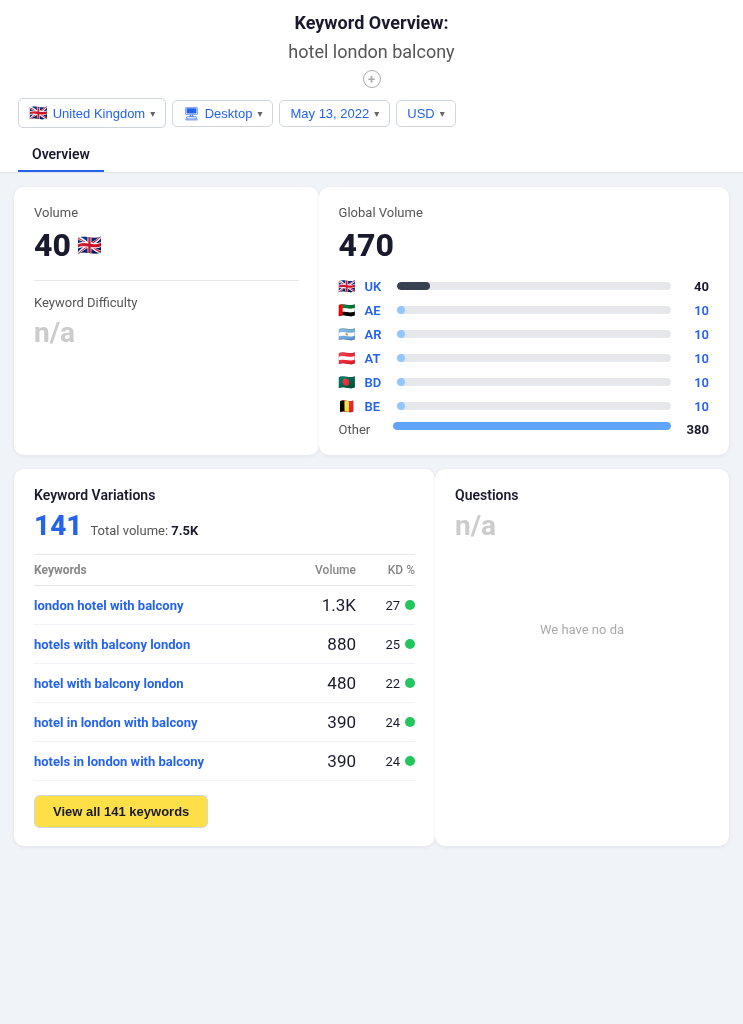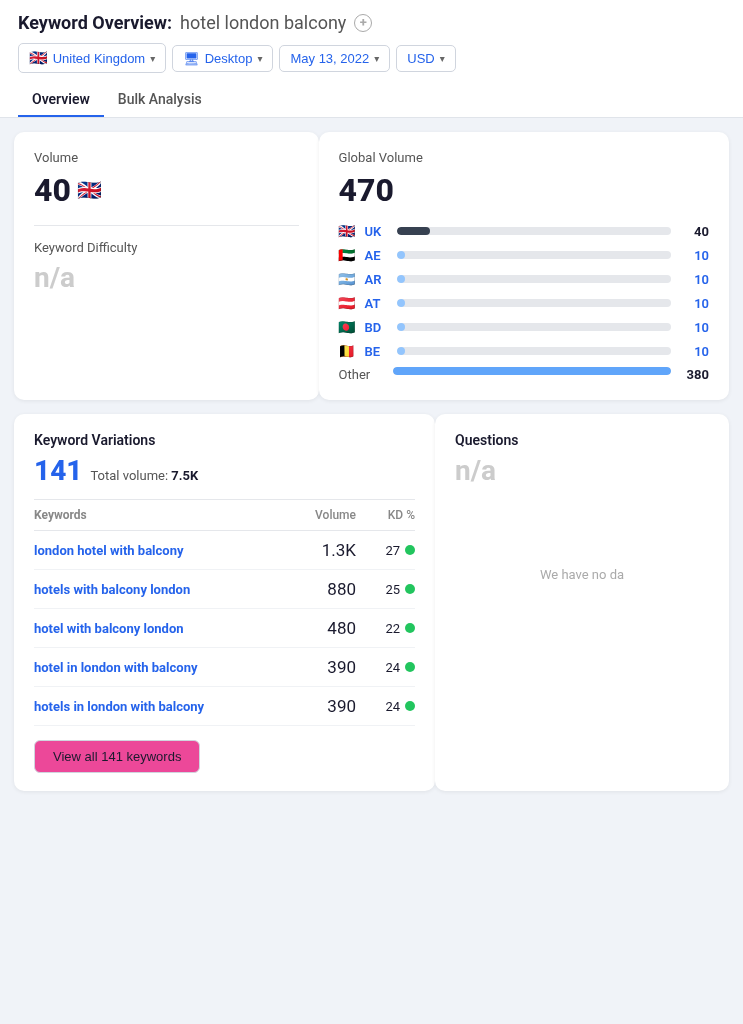--- a/index.html
+++ b/index.html
@@ -18,20 +18,21 @@
     }
 
     .keyword-title {
       font-size: 18px;
       font-weight: 700;
       color: #1a1a2e;
       margin-bottom: 10px;
       display: flex;
       align-items: center;
       gap: 8px;
+      flex-direction: column;
     }
 
     .keyword-title .kw-text {
       font-weight: 400;
       color: #555;
     }
 
     .add-icon {
       width: 18px;
       height: 18px;
@@ -336,25 +337,25 @@
       display: inline-block;
       flex-shrink: 0;
     }
 
     .view-all-btn {
       display: inline-block;
       margin-top: 14px;
       padding: 8px 18px;
       border: 1px solid #d0d5de;
       border-radius: 6px;
-      background: #ec4899;
+      background: #fde047;
       font-size: 13px;
       color: #1a1a2e;
       cursor: pointer;
-      font-weight: 400;
+      font-weight: 700;
     }
 
     .questions-na {
       font-size: 28px;
       font-weight: 700;
       color: #ccc;
       margin-top: 6px;
     }
 
     .no-data-text {
@@ -390,21 +391,20 @@
       <span class="chevron">▾</span>
     </button>
     <button class="filter-btn">
       <span>USD</span>
       <span class="chevron">▾</span>
     </button>
   </div>
 
   <div class="tabs">
     <div class="tab active">Overview</div>
-    <div class="tab">Bulk Analysis</div>
   </div>
 </div>
 
 <div class="main-content">
 
   <div class="row">
 
     <div class="card volume-card">
       <div class="card-label">Volume</div>
       <div class="card-value">

